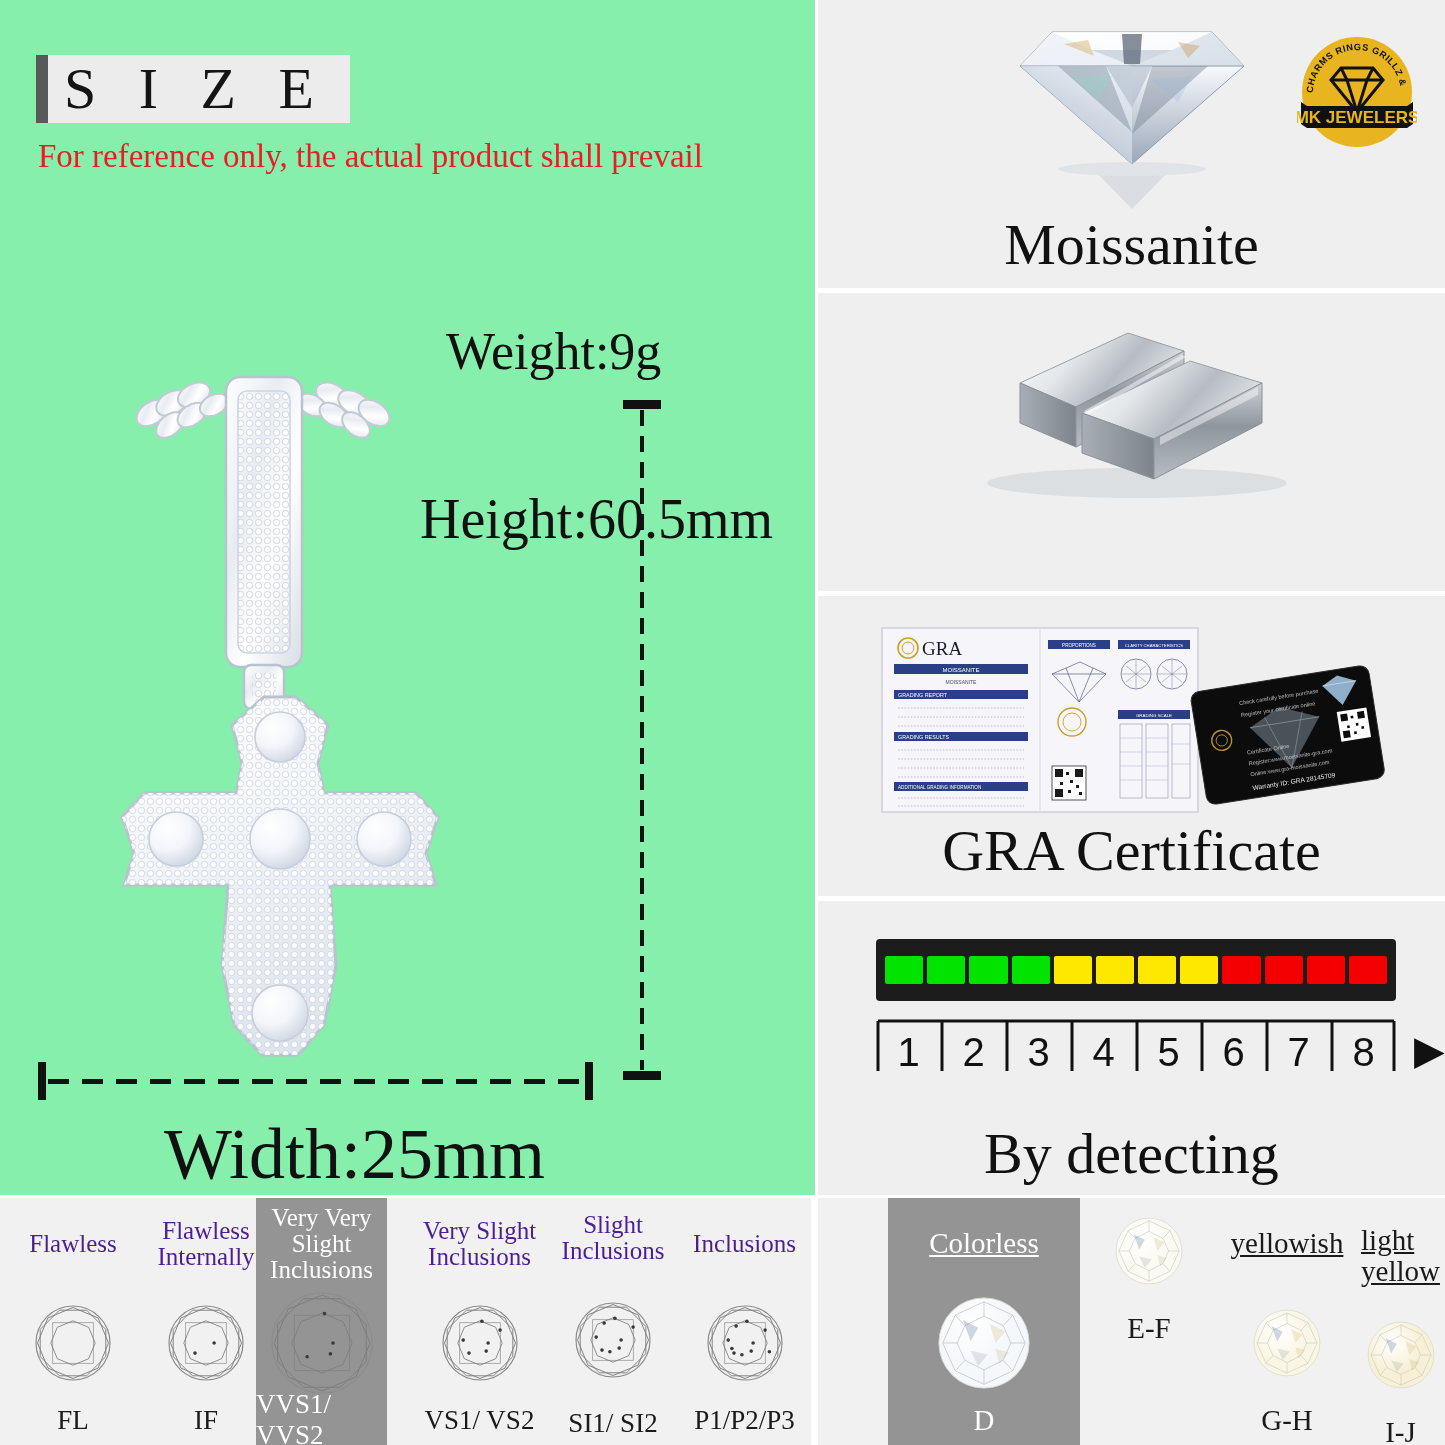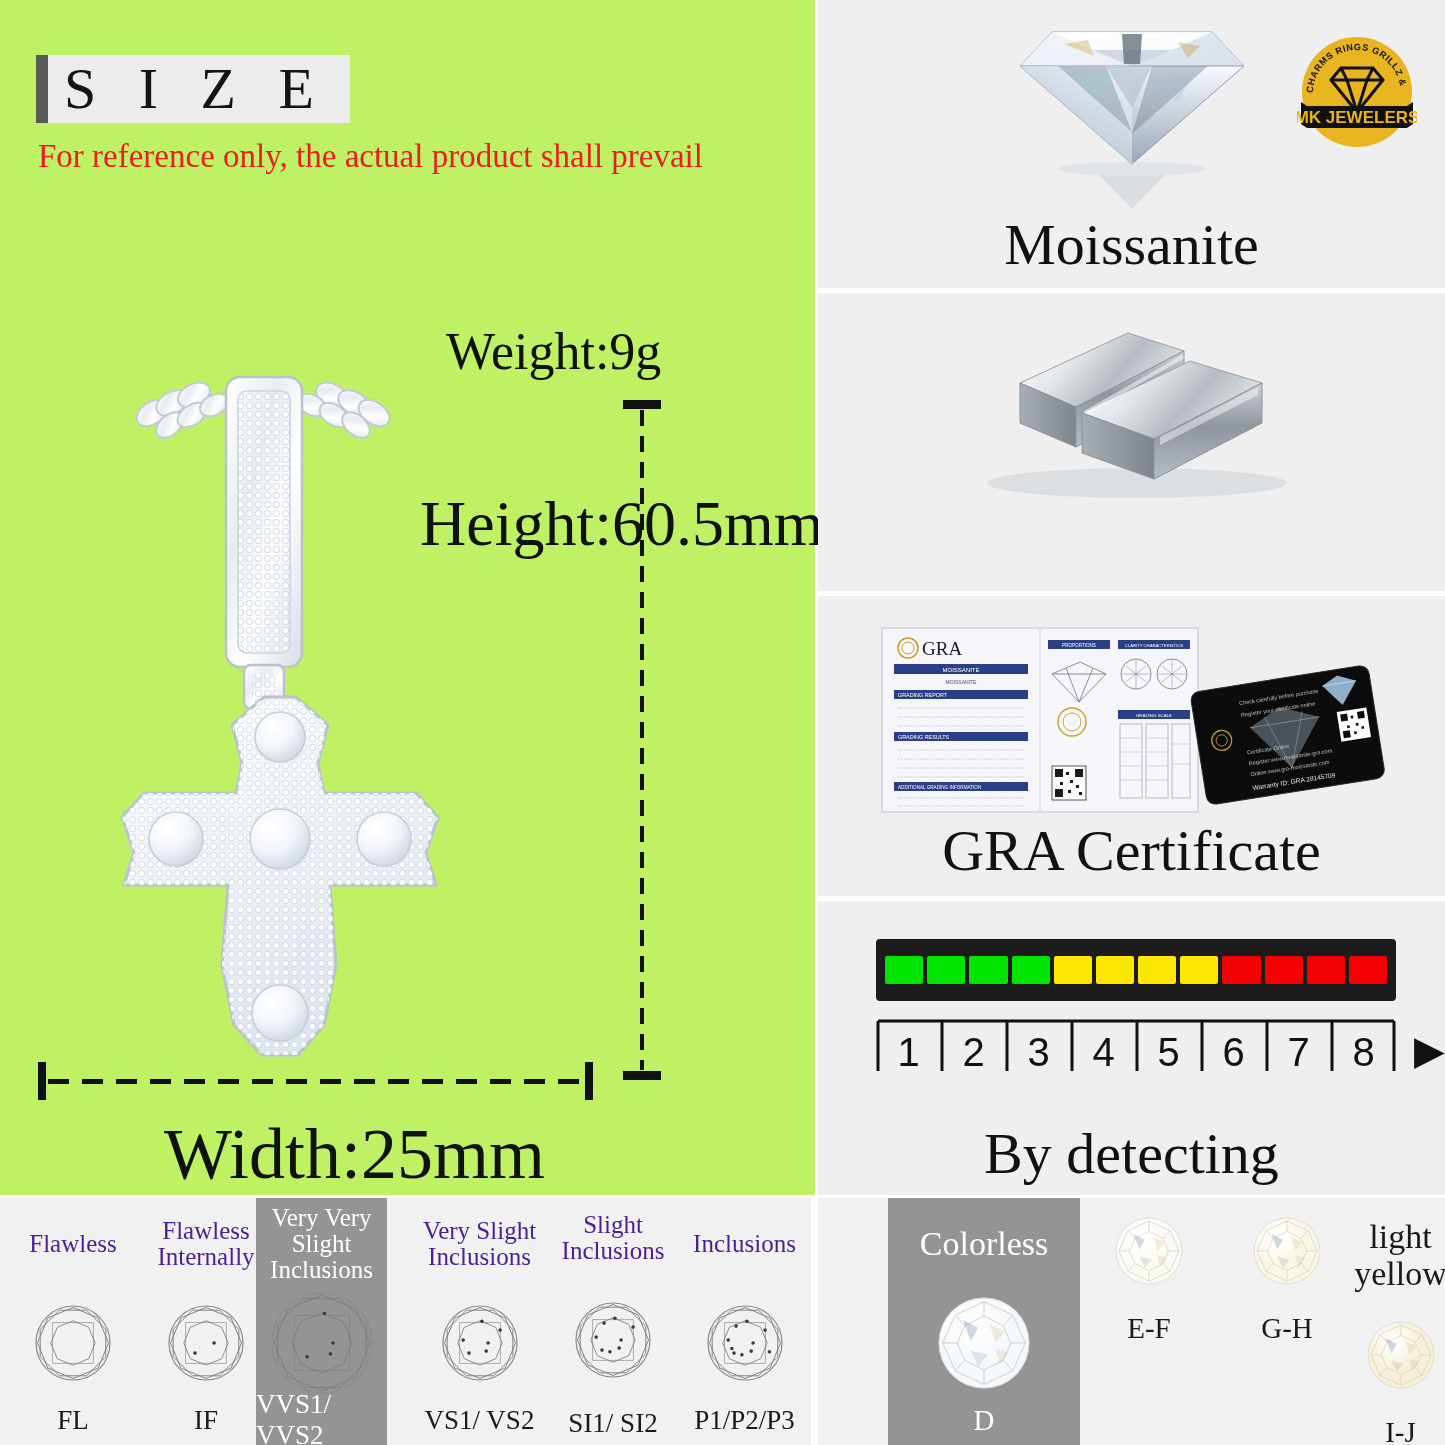--- a/index.html
+++ b/index.html
@@ -6,32 +6,32 @@
   body{
     width:1445px;height:1445px;
     background:#ffffff;
     font-family:"Liberation Serif", serif;
     overflow:hidden;
     position:relative;
   }
   .page{position:absolute;inset:0;}
 
   
-  .left-top{position:absolute;left:0;top:0;width:815px;height:1195px;background:#bef264;}
+  .left-top{position:absolute;left:0;top:0;width:815px;height:1195px;background:#86efac;}
 
   .size-head{position:absolute;left:36px;top:55px;display:flex;align-items:stretch;height:68px;}
   .size-bar{width:12px;background:#595959;}
   .size-word{background:#ececec;padding:0 22px 0 16px;display:flex;align-items:center;}
   .size-word span{font-size:58px;letter-spacing:14px;color:#141414;line-height:1;font-family:"Liberation Serif",serif;}
 
   .size-sub{position:absolute;left:38px;top:138px;font-size:33px;color:#ec1c24;white-space:nowrap;}
 
   
   .lbl-weight{position:absolute;left:446px;top:322px;font-size:52px;color:#111;white-space:nowrap;}
-  .lbl-height{position:absolute;left:420px;top:487px;font-size:64px;color:#111;white-space:nowrap;}
+  .lbl-height{position:absolute;left:420px;top:487px;font-size:56px;color:#111;white-space:nowrap;}
   .lbl-width{position:absolute;left:164px;top:1113px;font-size:72px;color:#111;white-space:nowrap;}
 
   
   .vdim{position:absolute;left:640px;top:400px;width:4px;height:680px;}
   .vdim .vline{position:absolute;left:0;top:10px;width:4px;height:660px;
     background-image:linear-gradient(#111 60%, transparent 60%);
     background-size:4px 26px;}
   .vdim .cap{position:absolute;left:-17px;width:38px;height:9px;background:#111;}
   .vdim .cap.top{top:0;}
   .vdim .cap.bot{bottom:0;}
@@ -93,22 +93,22 @@
     font-size:25px;line-height:1.05;color:#4c1d95;padding:0 4px;box-sizing:border-box;}
   .ccol.hl .cname{color:#ffffff;}
   .ccol .cdia{height:105px;display:flex;align-items:center;justify-content:center;}
   .ccol .ccode{height:50px;display:flex;align-items:center;justify-content:center;font-size:27px;color:#1a1a1a;}
   .ccol.hl .ccode{color:#ffffff;}
 
   
   .colorT{position:absolute;left:818px;top:1198px;width:627px;height:247px;background:#f1f1f1;}
   .gcol{position:absolute;top:0;height:247px;display:flex;flex-direction:column;align-items:center;}
   .gcol.hl{background:#949494;}
-  .gcol .gname{height:92px;display:flex;align-items:center;justify-content:center;text-align:center;
-    font-size:34px;line-height:1.08;color:#1a1a1a;}
+  .gcol .gname{height:92px;display:flex;align-items:center;justify-content:center;text-align:left;
+    font-size:29px;line-height:1.08;color:#1a1a1a;text-decoration:underline;}
   .gcol.hl .gname{color:#ffffff;}
   .gcol .gdia{height:105px;display:flex;align-items:center;justify-content:center;}
   .gcol .gcode{height:50px;display:flex;align-items:center;justify-content:center;font-size:29px;color:#1a1a1a;}
   .gcol.hl .gcode{color:#ffffff;}
 </style>
 </head>
 <body>
 
 <div class="page">
 
@@ -662,20 +662,21 @@
             </g>
             <path d="M28,26 L44,34 L36,48 Z" fill="#5f7fa8" opacity="0.30"></path>
             <path d="M56,30 L72,38 L62,50 Z" fill="#caa44e" opacity="0.20"></path>
             <path d="M36,58 L54,62 L44,74 Z" fill="#808a96" opacity="0.20"></path>
             <path d="M62,56 L76,60 L66,72 Z" fill="#b8a265" opacity="0.18"></path>
           </svg>
         </div>
         <div class="gcode">E-F</div>
       </div>
       <div class="gcol" style="left: 400px; width: 138px;">
+        <div class="gname">yellowish</div>
         <div class="gdia">
           <svg width="70" height="70" viewBox="0 0 100 100">
             <defs>
               <radialGradient id="cg2" cx="38%" cy="32%" r="72%">
                 <stop offset="0%" stop-color="#ffffff"></stop>
                 <stop offset="60%" stop-color="#faf6e4"></stop>
                 <stop offset="100%" stop-color="#faf6e4"></stop>
               </radialGradient>
             </defs>
             <circle cx="50" cy="50" r="47" fill="url(#cg2)" stroke="#d5d5cc" stroke-width="1"></circle>

